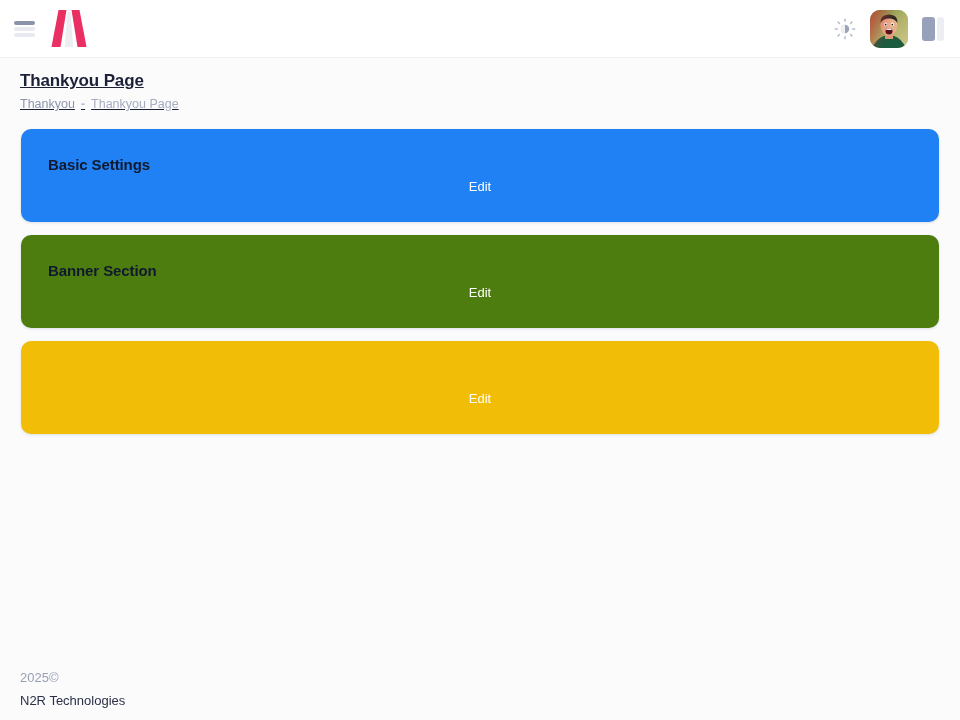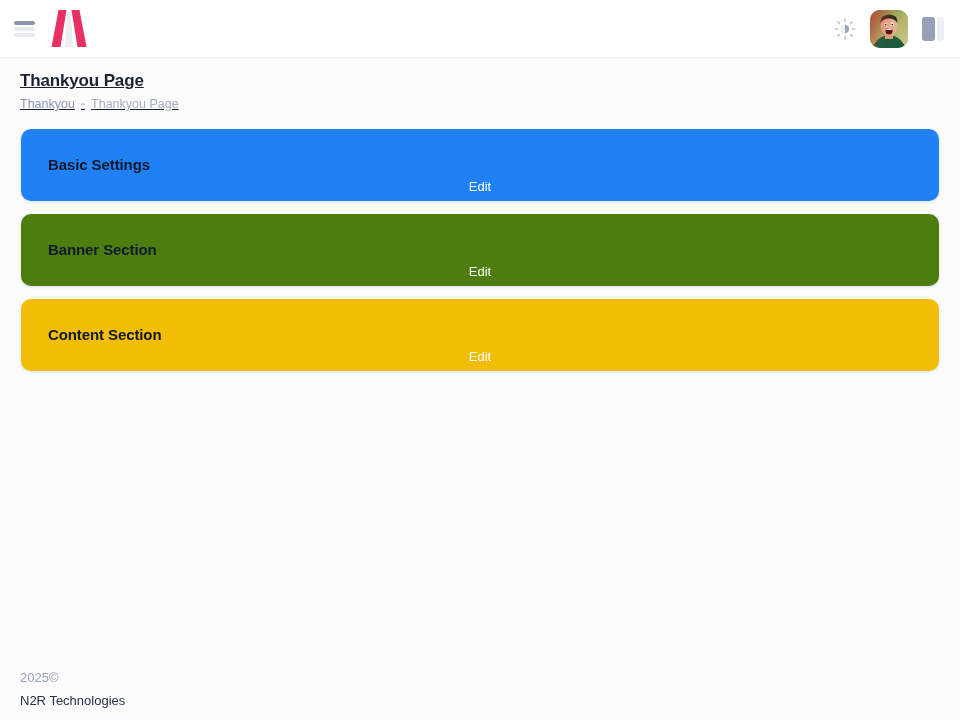--- a/index.html
+++ b/index.html
@@ -130,21 +130,21 @@
   
   .cards {
     padding: 17px 21px 0 21px;
     display: flex;
     flex-direction: column;
     gap: 13px;
   }
   .card {
     position: relative;
     border-radius: 10px;
-    height: 72px;
+    height: 93px;
     padding: 26px 0 0 27px;
     box-shadow: 0 1px 3px rgba(20,30,60,0.13);
     cursor: pointer;
   }
   .card-title {
     font-size: 15px;
     font-weight: bold;
     color: #10192e;
     letter-spacing: -0.1px;
     line-height: 20px;
@@ -277,21 +277,20 @@
     <div class="card-title">Basic Settings</div>
     <div class="card-edit">Edit</div>
   </div>
 
   <div class="card card-green">
     <div class="card-title">Banner Section</div>
     <div class="card-edit">Edit</div>
   </div>
 
   <div class="card card-yellow">
-    <div class="card-title">Content Section</div>
     <div class="card-edit">Edit</div>
   </div>
 
 </div>
 
 <div class="footer">
   <span class="footer-year">2025©</span>
   <span class="footer-company">N2R Technologies</span>
 </div>
 

